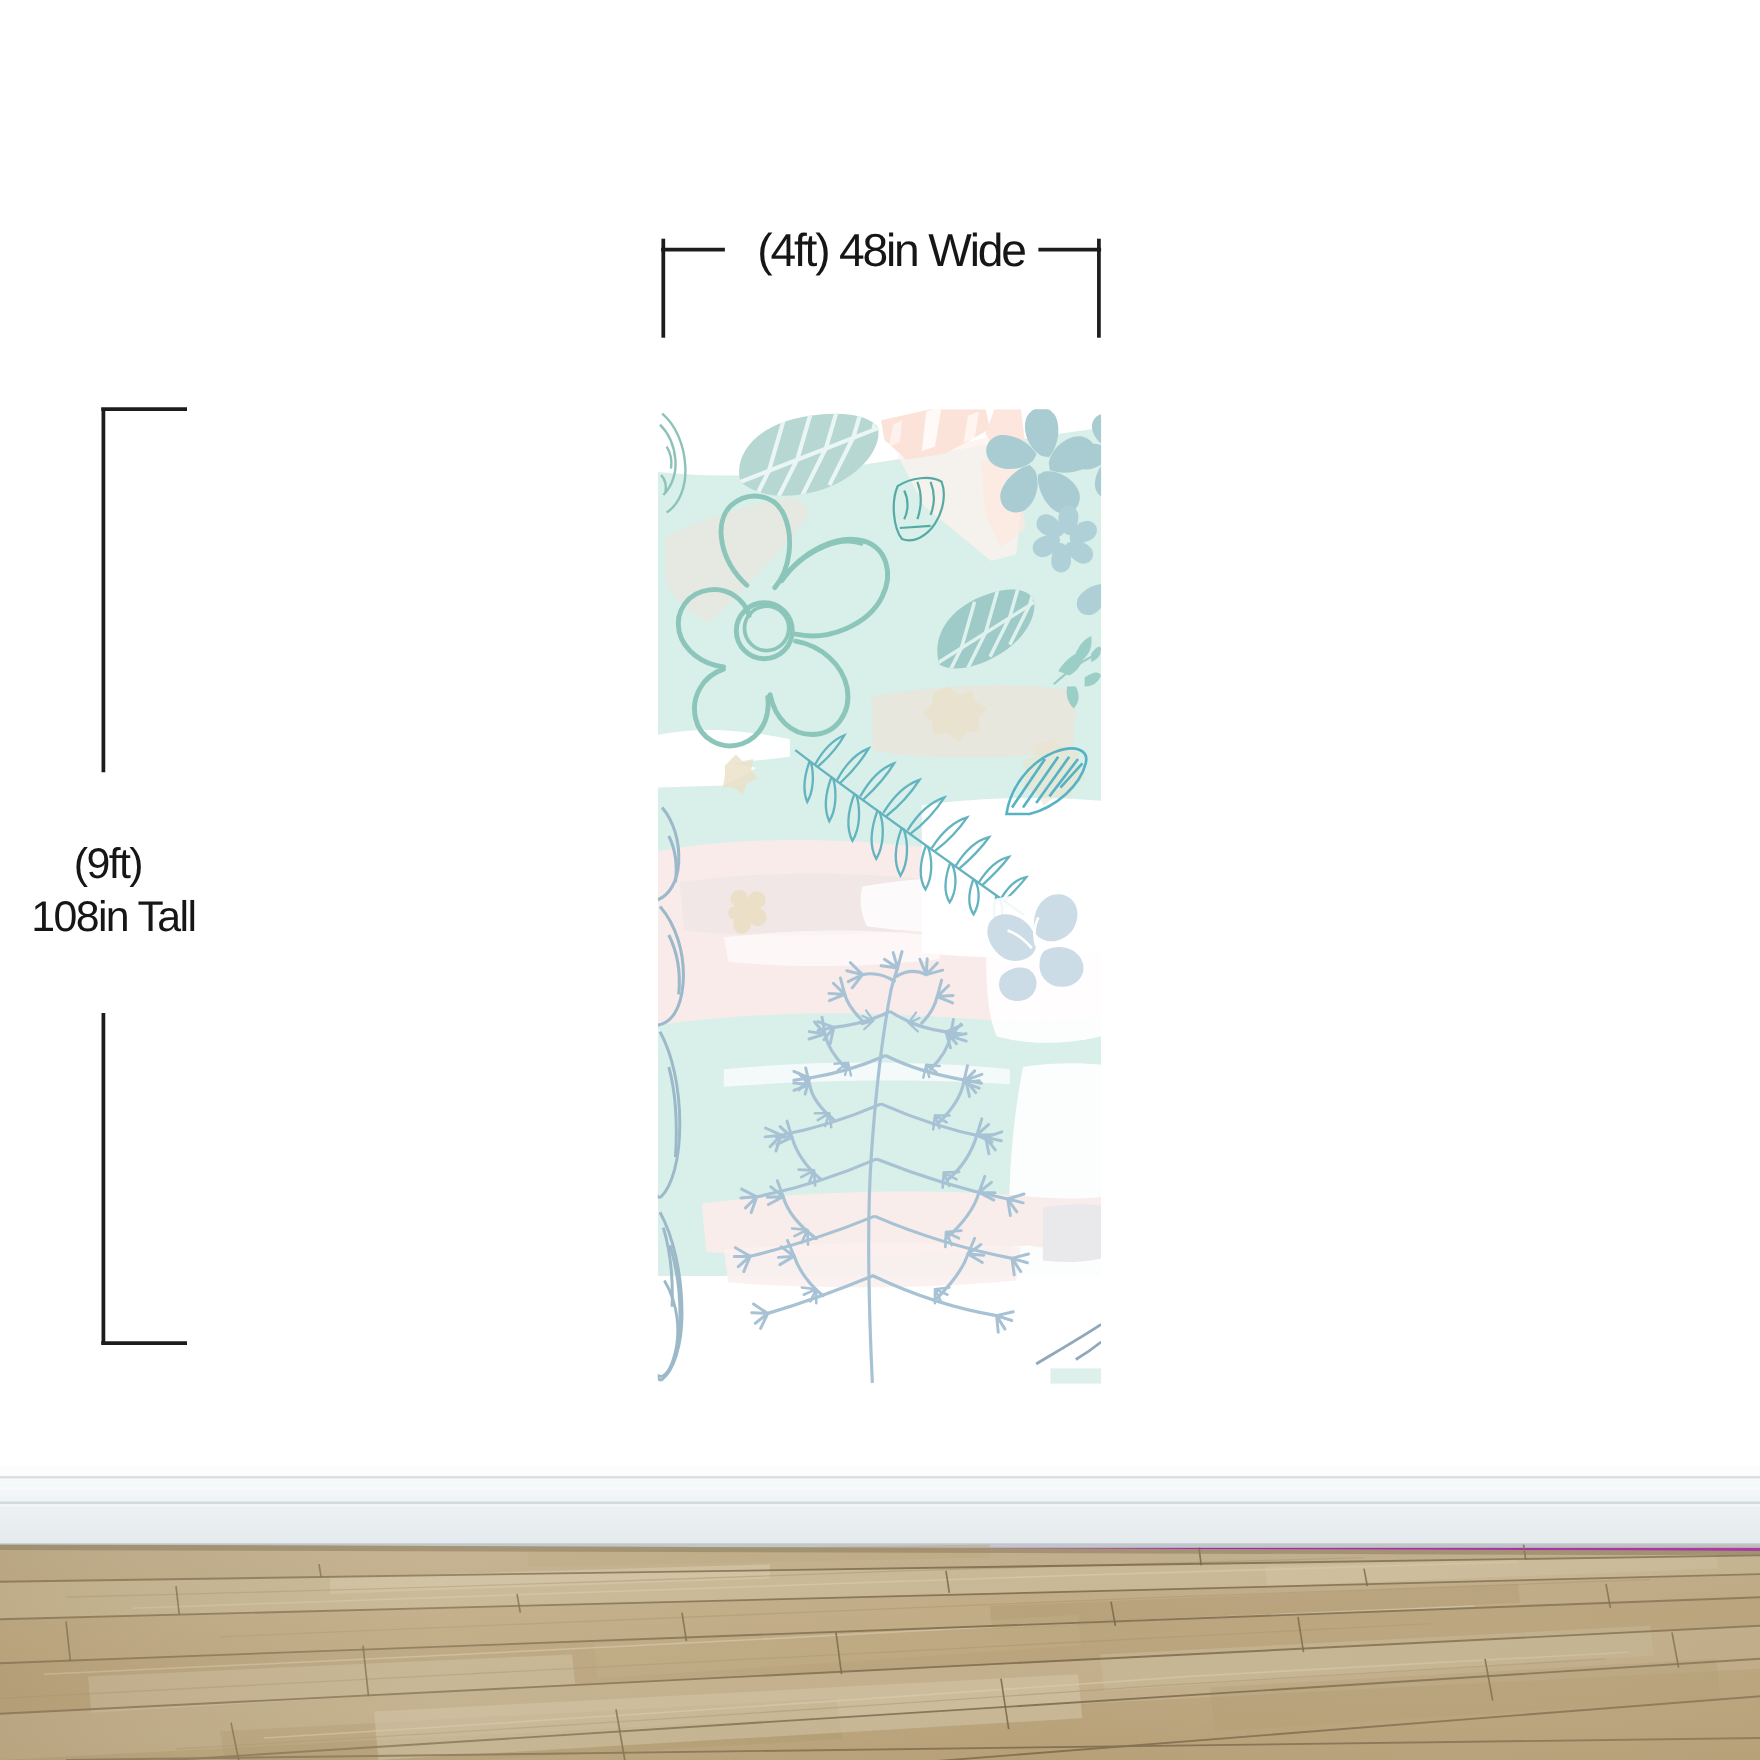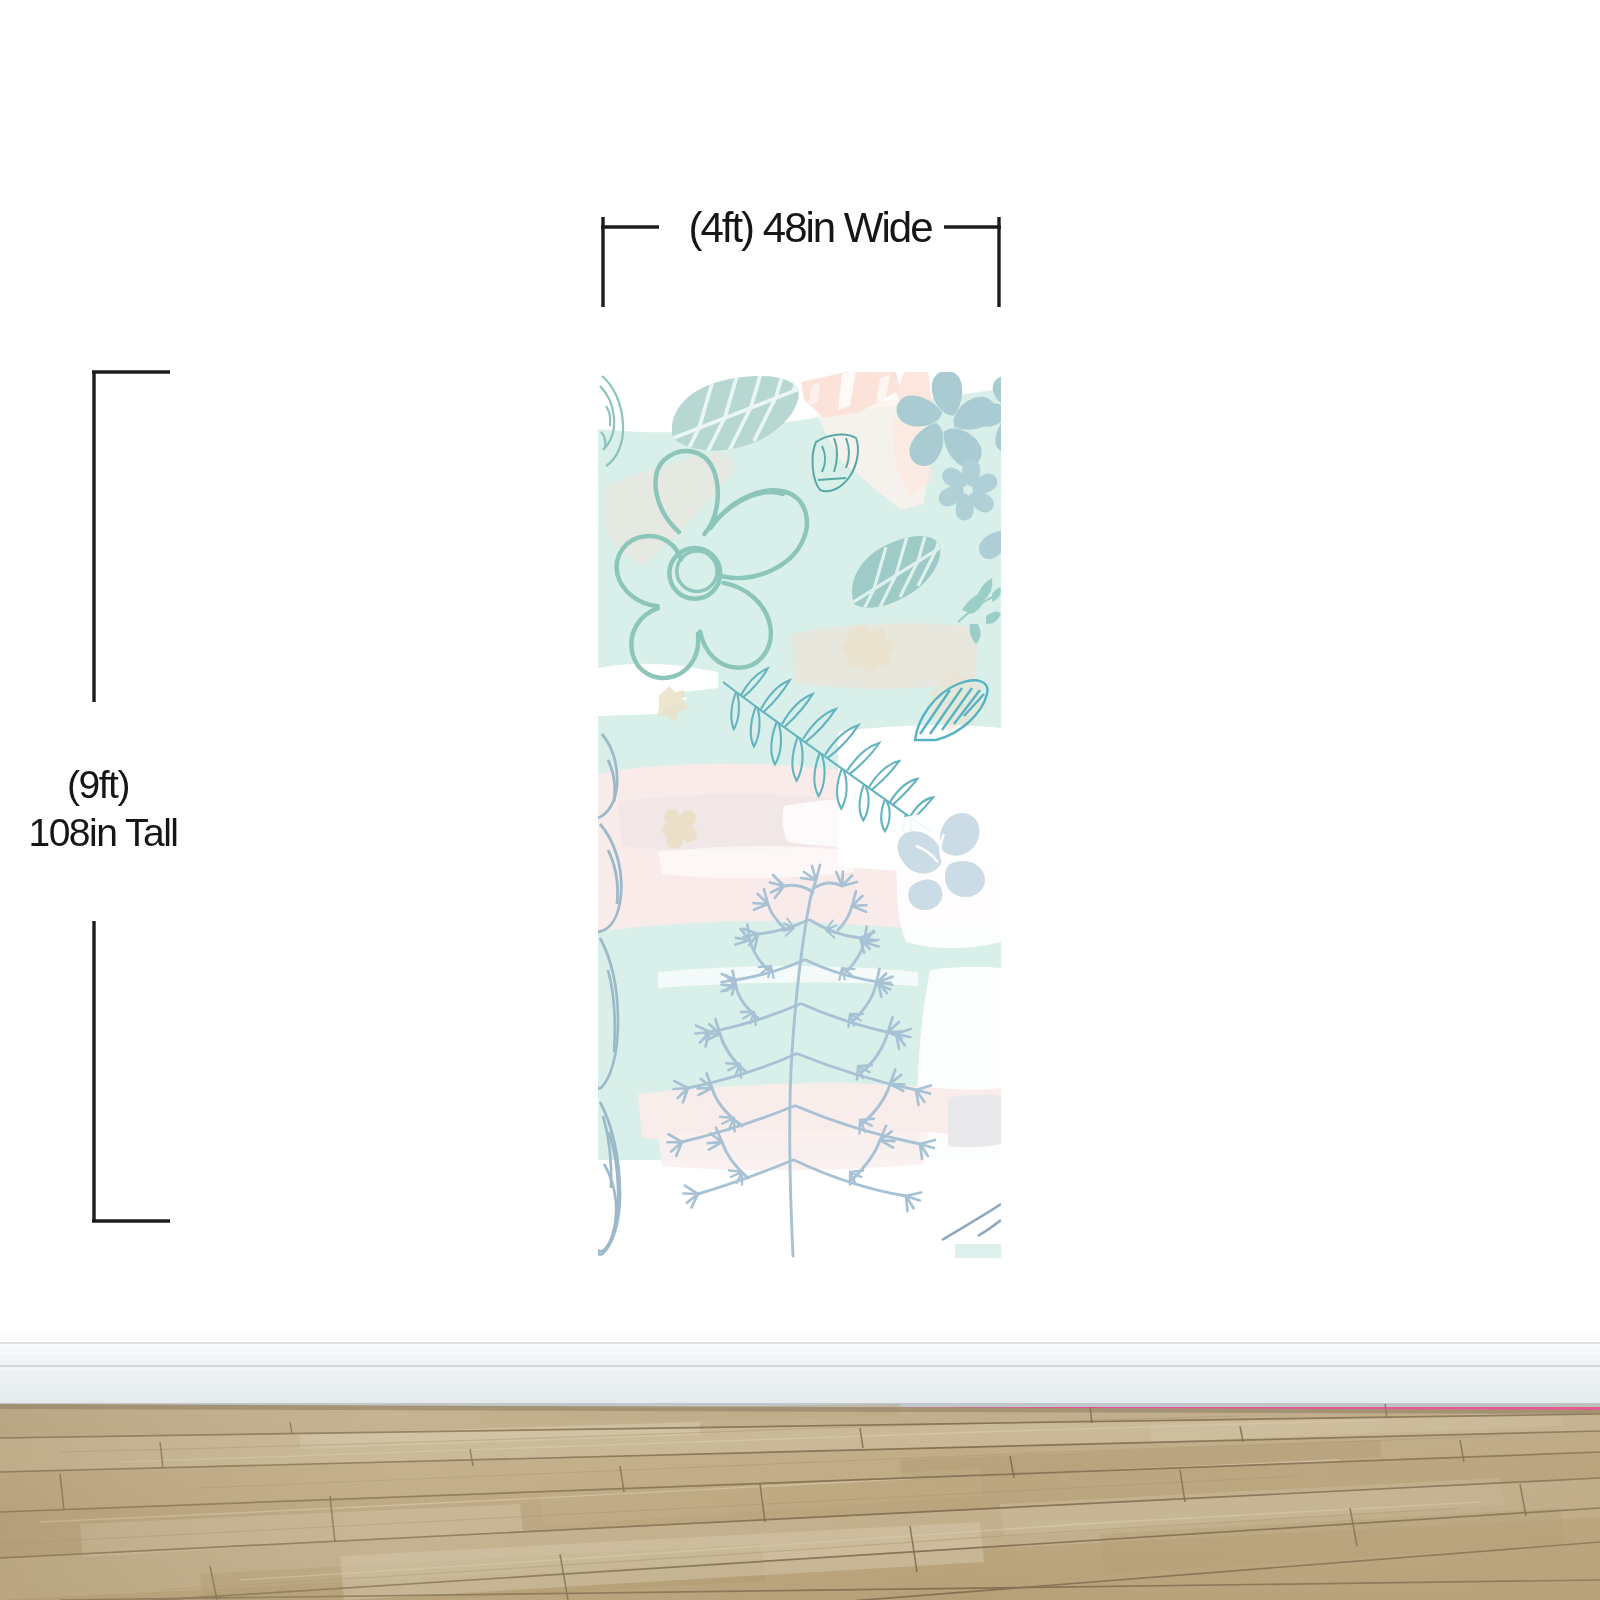--- a/index.html
+++ b/index.html
@@ -1,16 +1,16 @@
 <!DOCTYPE html>
 <html><head>
 <meta charset="utf-8">
 <style>
 html,body{margin:0;padding:0}
-.page{position:relative;width:1600px;height:1600px;background:#ec4899;overflow:hidden;font-family:"Liberation Sans",sans-serif}
+.page{position:relative;width:1600px;height:1600px;background:#a21caf;overflow:hidden;font-family:"Liberation Sans",sans-serif}
 .abs{position:absolute}
 </style>
 </head>
 <body>
 <div class="page">
 
 <div class="abs" style="left:0;top:0;width:1600px;height:1342px;background:#ffffff"></div>
 
 <svg class="abs" style="left:0;top:1332px" width="1600" height="75" viewBox="0 0 1600 75">
   <defs>

